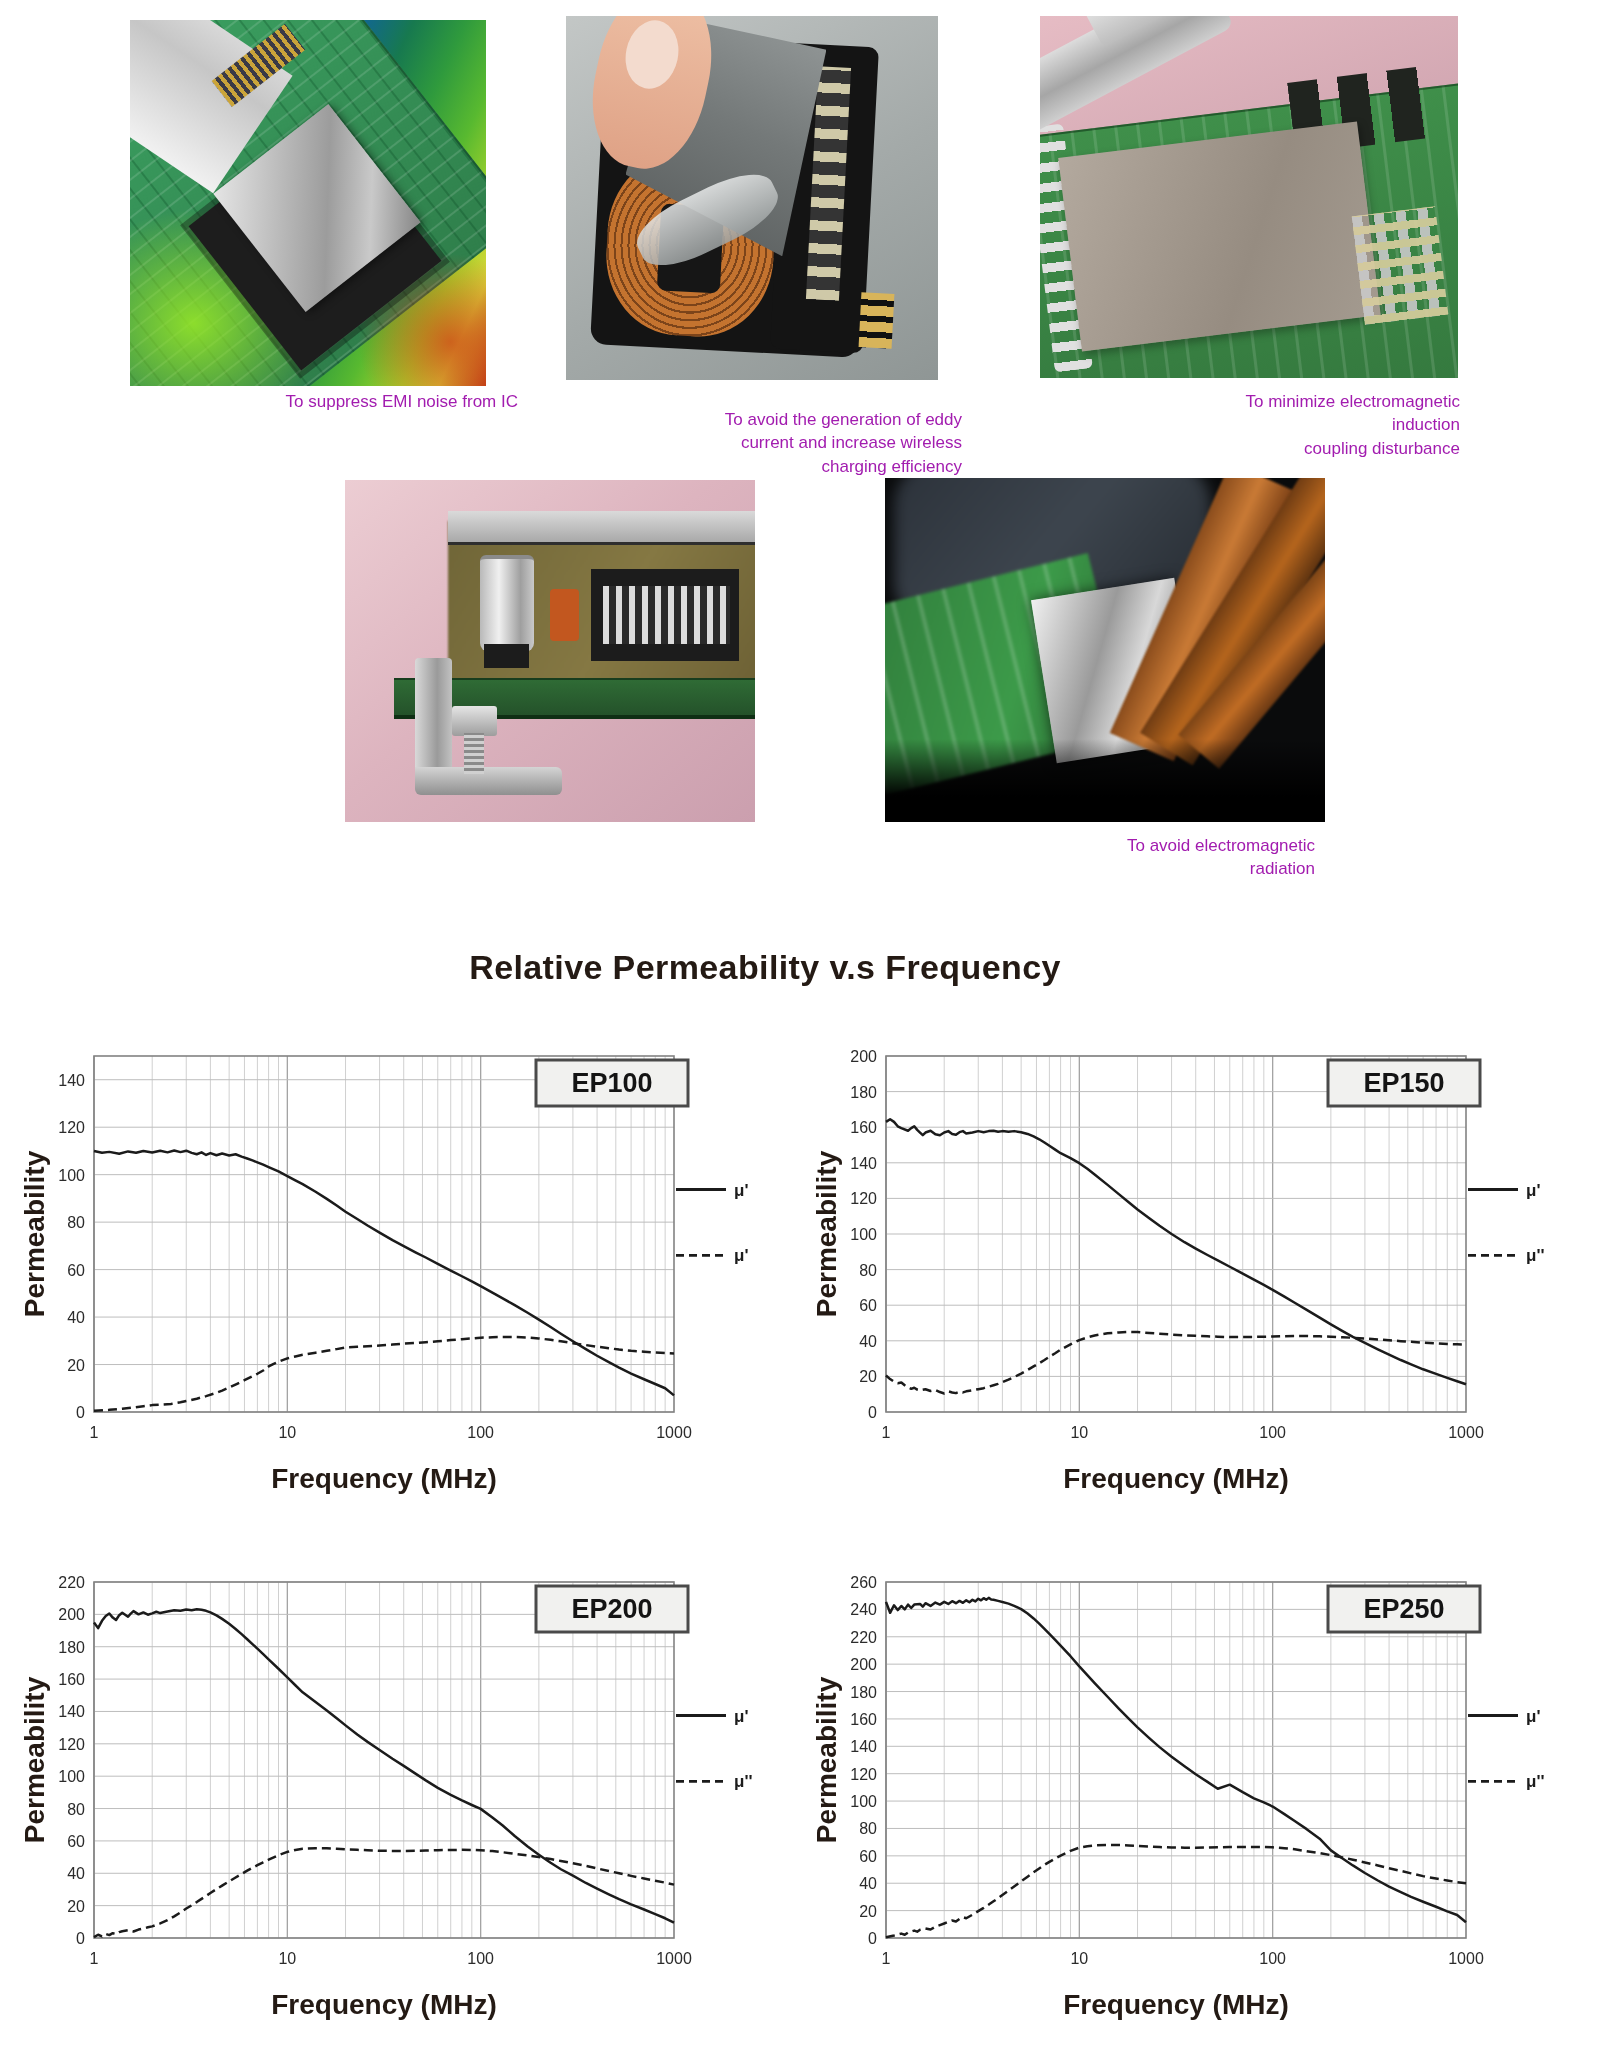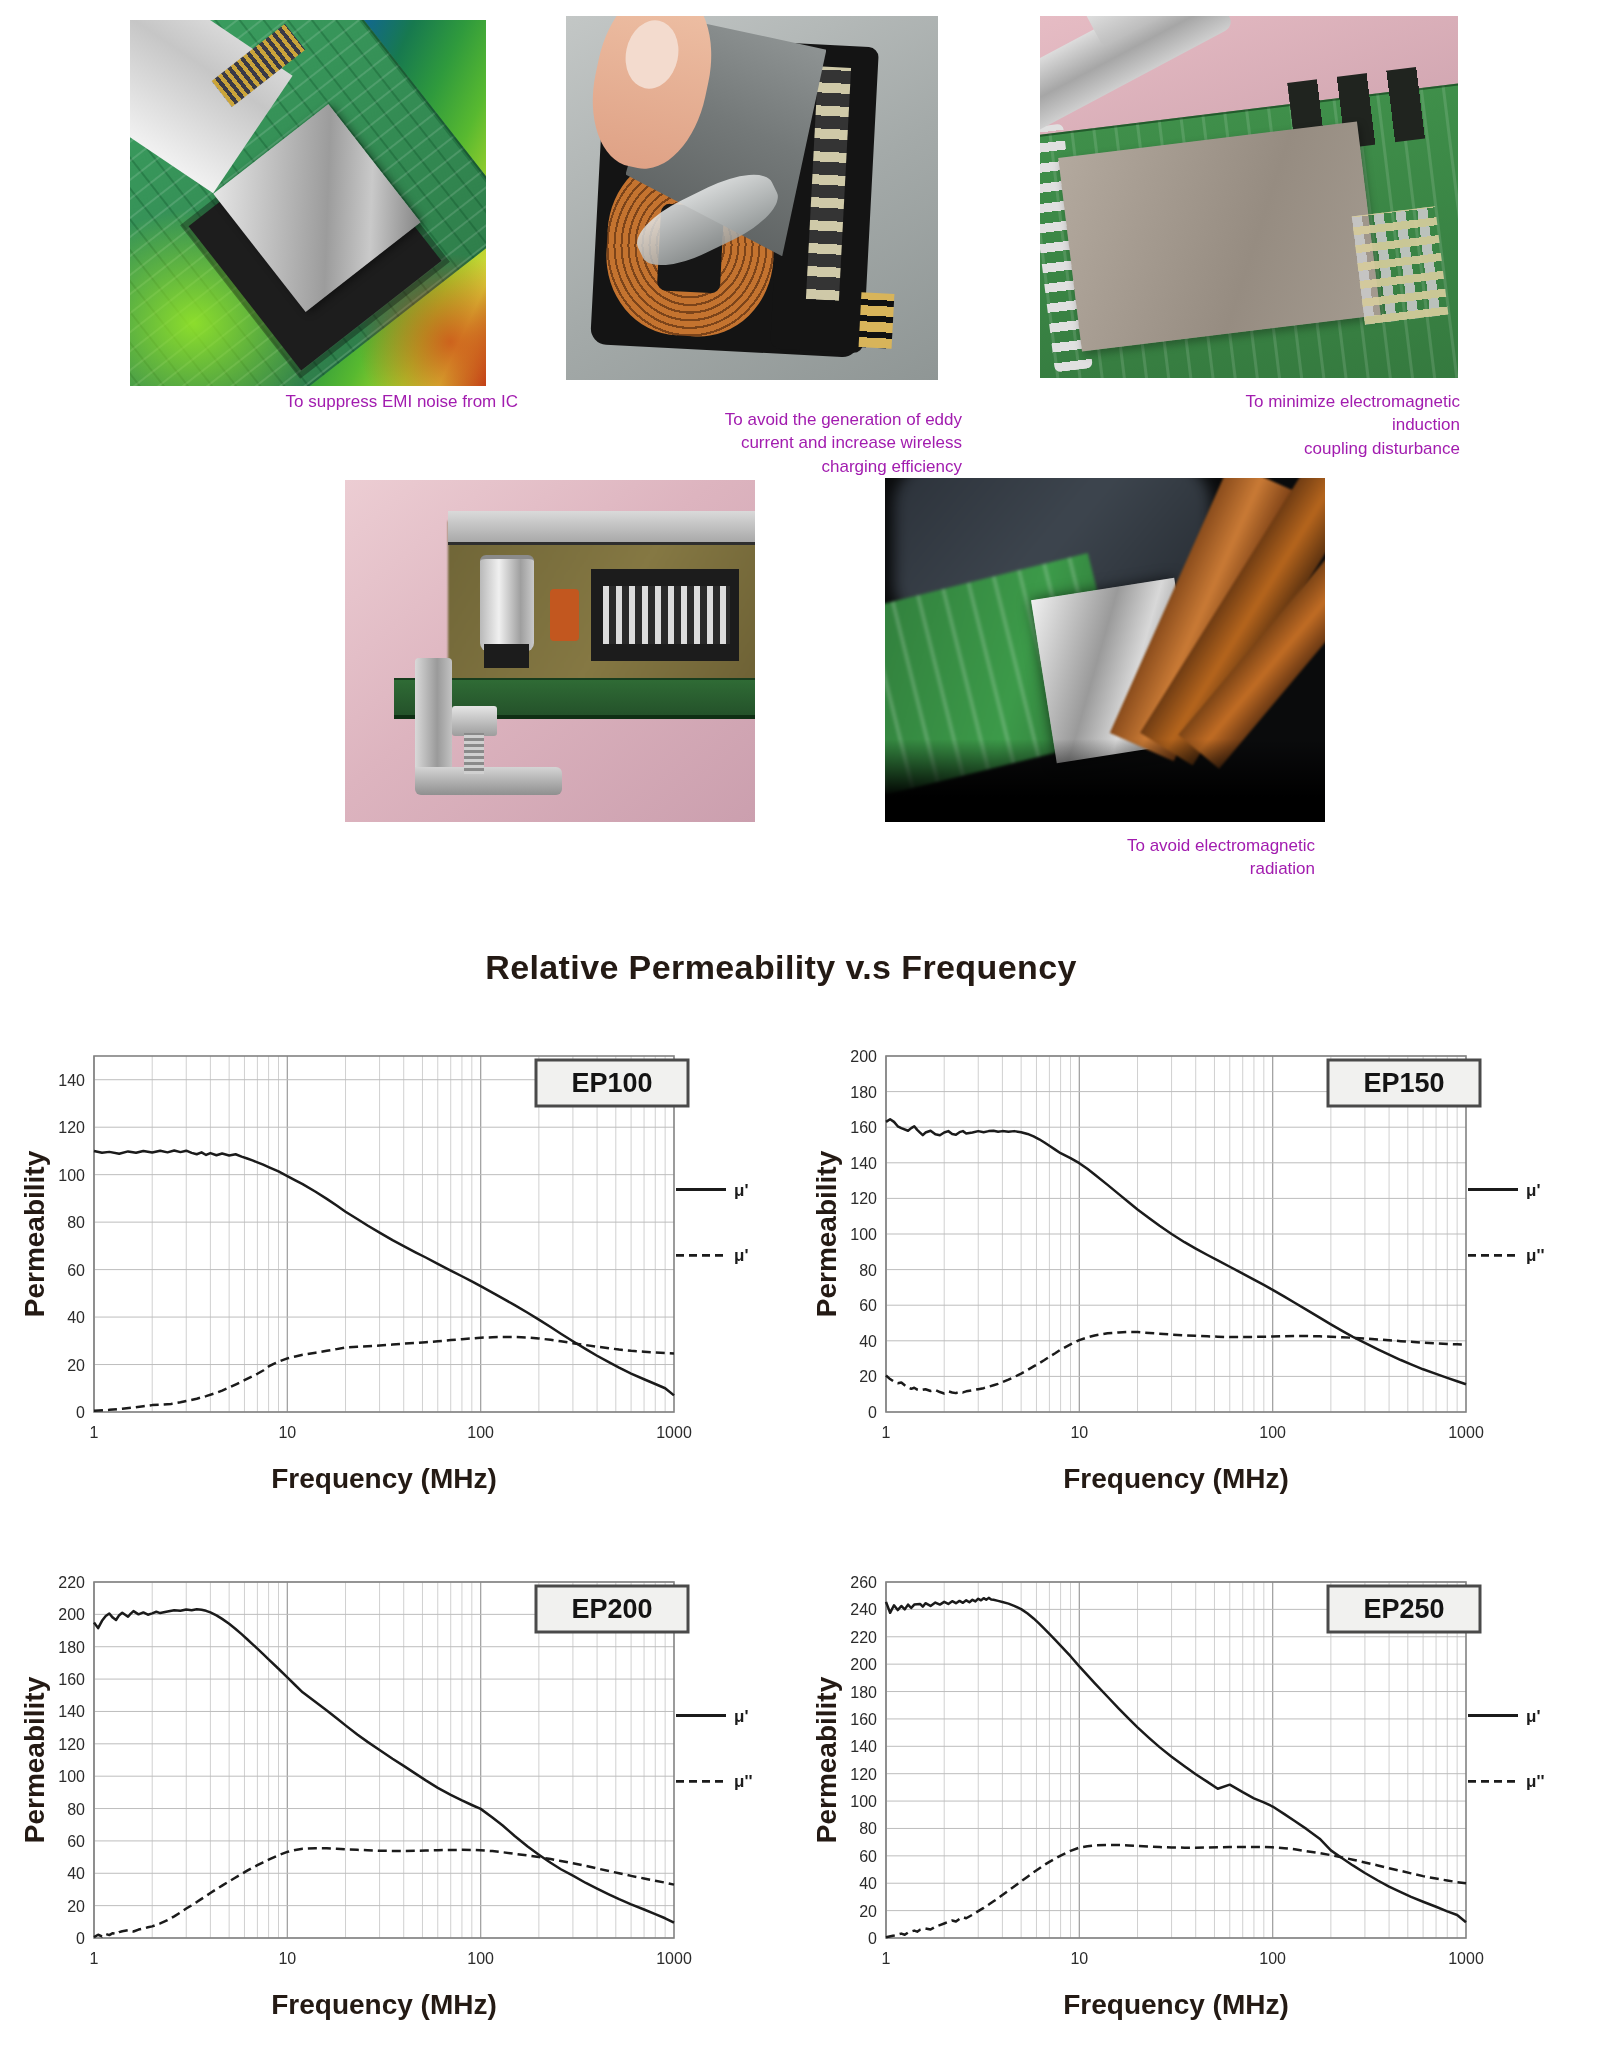--- a/index.html
+++ b/index.html
@@ -3,21 +3,21 @@
 <meta charset="utf-8">
 <style>
   html,body{margin:0;padding:0;background:#ffffff;}
   .page{position:relative;width:1600px;height:2058px;background:#ffffff;overflow:hidden;
         font-family:"Liberation Sans", sans-serif;}
   .ly{position:absolute;}
   .photo{position:absolute;overflow:hidden;}
   .caption{position:absolute;text-align:right;white-space:pre-line;
            font-size:17px;line-height:1.38;color:#a21caf;}
   .section-title{position:absolute;left:0;width:1530px;text-align:center;
-                 font-weight:bold;font-size:34px;letter-spacing:.4px;color:#241a14;padding-left:16px;}
+                 font-weight:bold;font-size:34px;letter-spacing:.4px;color:#241a14;}
   .chart{position:absolute;width:790px;height:492px;}
 
   
   .photo1{left:130px;top:20px;width:356px;height:366px;
     background:linear-gradient(115deg,#11337f 0%,#0d3f96 26%,#0f5fae 40%,#17794f 54%,#2f9a3d 64%,#58b930 74%,#a6d42c 84%,#d8d63a 91%,#c04018 100%);}
   .p1-pcb{left:-28%;top:2%;width:118%;height:98%;transform:rotate(-38deg);
     background:repeating-linear-gradient(0deg,rgba(255,255,255,.13) 0 2px,transparent 2px 15px),
                repeating-linear-gradient(90deg,rgba(0,60,25,.25) 0 2px,transparent 2px 19px),
                linear-gradient(#3a9d5f,#2f7f4b);
     border:2px solid rgba(18,70,40,.55);}

